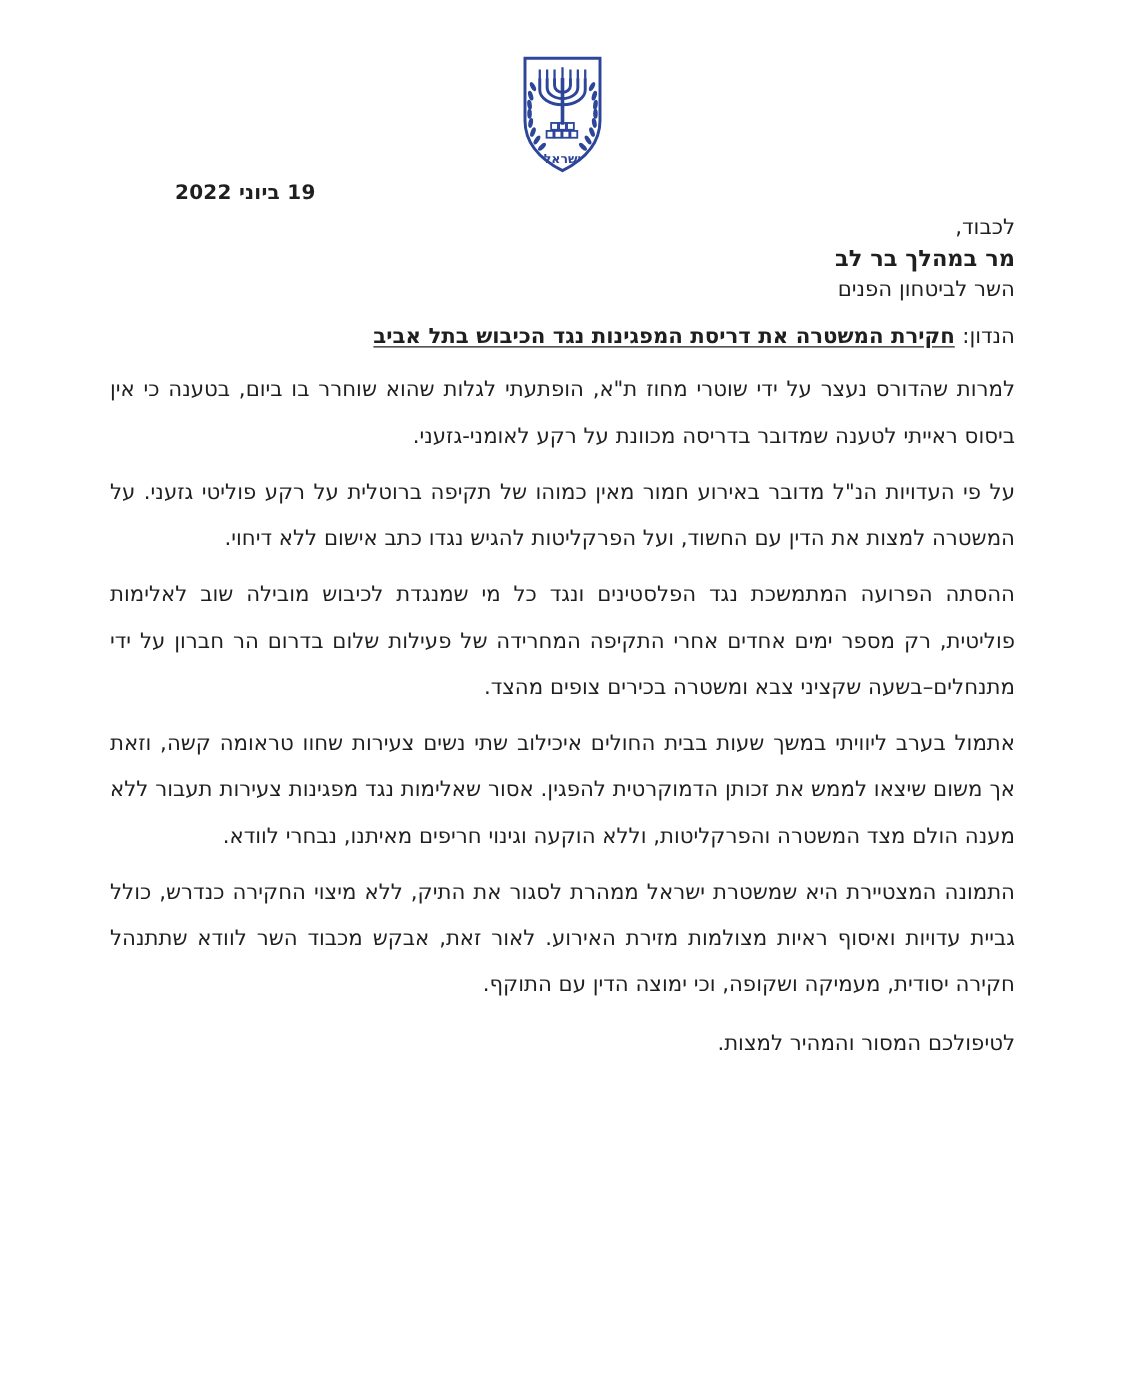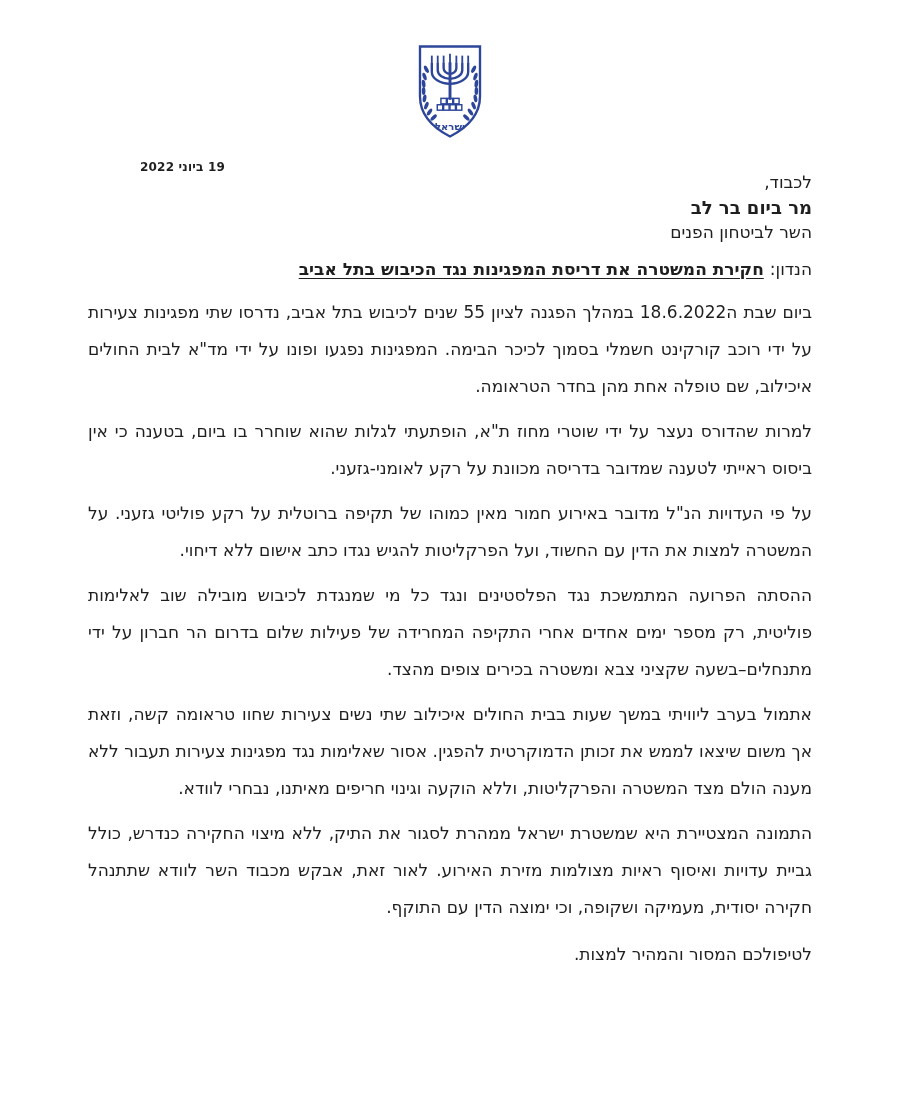--- a/index.html
+++ b/index.html
@@ -24,24 +24,24 @@
     top: 42px;
     left: 50%;
     transform: translateX(-50%);
     width: 82px;
     height: 100px;
     font-weight: bold;
   }
   .emblem svg { width: 100%; height: 100%; display: block; }
   .date-line {
     position: absolute;
-    top: 160px;
+    top: 144px;
     left: 140px;
     direction: rtl;
-    font-size: 12px;
+    font-size: 16px;
     font-weight: bold;
     letter-spacing: 0.2px;
   }
   .recipient {
     position: absolute;
     top: 170px;
     right: 88px;
     font-size: 17px;
     line-height: 25px;
   }
@@ -142,30 +142,29 @@
       </g>
 
       <text x="45" y="97" text-anchor="middle" font-size="11" fill="#2d4699" font-family="DejaVu Sans, Liberation Sans, sans-serif">ישראל</text>
     </svg>
   </div>
 
   <div class="date-line">19 ביוני 2022</div>
 
   <div class="recipient">
     <div>לכבוד,</div>
-    <div class="name">מר ביום בר לב</div>
+    <div class="name">מר במהלך בר לב</div>
     <div>השר לביטחון הפנים</div>
   </div>
 
   <div class="subject-line">
     <span class="label">הנדון:</span><span class="subject-text">חקירת המשטרה את דריסת המפגינות נגד הכיבוש בתל אביב</span>
   </div>
 
   <div class="letter-body">
-    <p>ביום שבת ה18.6.2022 במהלך הפגנה לציון 55 שנים לכיבוש בתל אביב, נדרסו שתי מפגינות צעירות על ידי רוכב קורקינט חשמלי בסמוך לכיכר הבימה. המפגינות נפגעו ופונו על ידי מד"א לבית החולים איכילוב, שם טופלה אחת מהן בחדר הטראומה.</p>
     <p>למרות שהדורס נעצר על ידי שוטרי מחוז ת"א, הופתעתי לגלות שהוא שוחרר בו ביום, בטענה כי אין ביסוס ראייתי לטענה שמדובר בדריסה מכוונת על רקע לאומני-גזעני.</p>
     <p>על פי העדויות הנ"ל מדובר באירוע חמור מאין כמוהו של תקיפה ברוטלית על רקע פוליטי גזעני. על המשטרה למצות את הדין עם החשוד, ועל הפרקליטות להגיש נגדו כתב אישום ללא דיחוי.</p>
     <p>ההסתה הפרועה המתמשכת נגד הפלסטינים ונגד כל מי שמנגדת לכיבוש מובילה שוב לאלימות פוליטית, רק מספר ימים אחדים אחרי התקיפה המחרידה של פעילות שלום בדרום הר חברון על ידי מתנחלים–בשעה שקציני צבא ומשטרה בכירים צופים מהצד.</p>
     <p>אתמול בערב ליוויתי במשך שעות בבית החולים איכילוב שתי נשים צעירות שחוו טראומה קשה, וזאת אך משום שיצאו לממש את זכותן הדמוקרטית להפגין. אסור שאלימות נגד מפגינות צעירות תעבור ללא מענה הולם מצד המשטרה והפרקליטות, וללא הוקעה וגינוי חריפים מאיתנו, נבחרי לוודא.</p>
     <p>התמונה המצטיירת היא שמשטרת ישראל ממהרת לסגור את התיק, ללא מיצוי החקירה כנדרש, כולל גביית עדויות ואיסוף ראיות מצולמות מזירת האירוע. לאור זאת, אבקש מכבוד השר לוודא שתתנהל חקירה יסודית, מעמיקה ושקופה, וכי ימוצה הדין עם התוקף.</p>
     <p class="closing">לטיפולכם המסור והמהיר למצות.</p>
   </div>
 
 </div>
 

